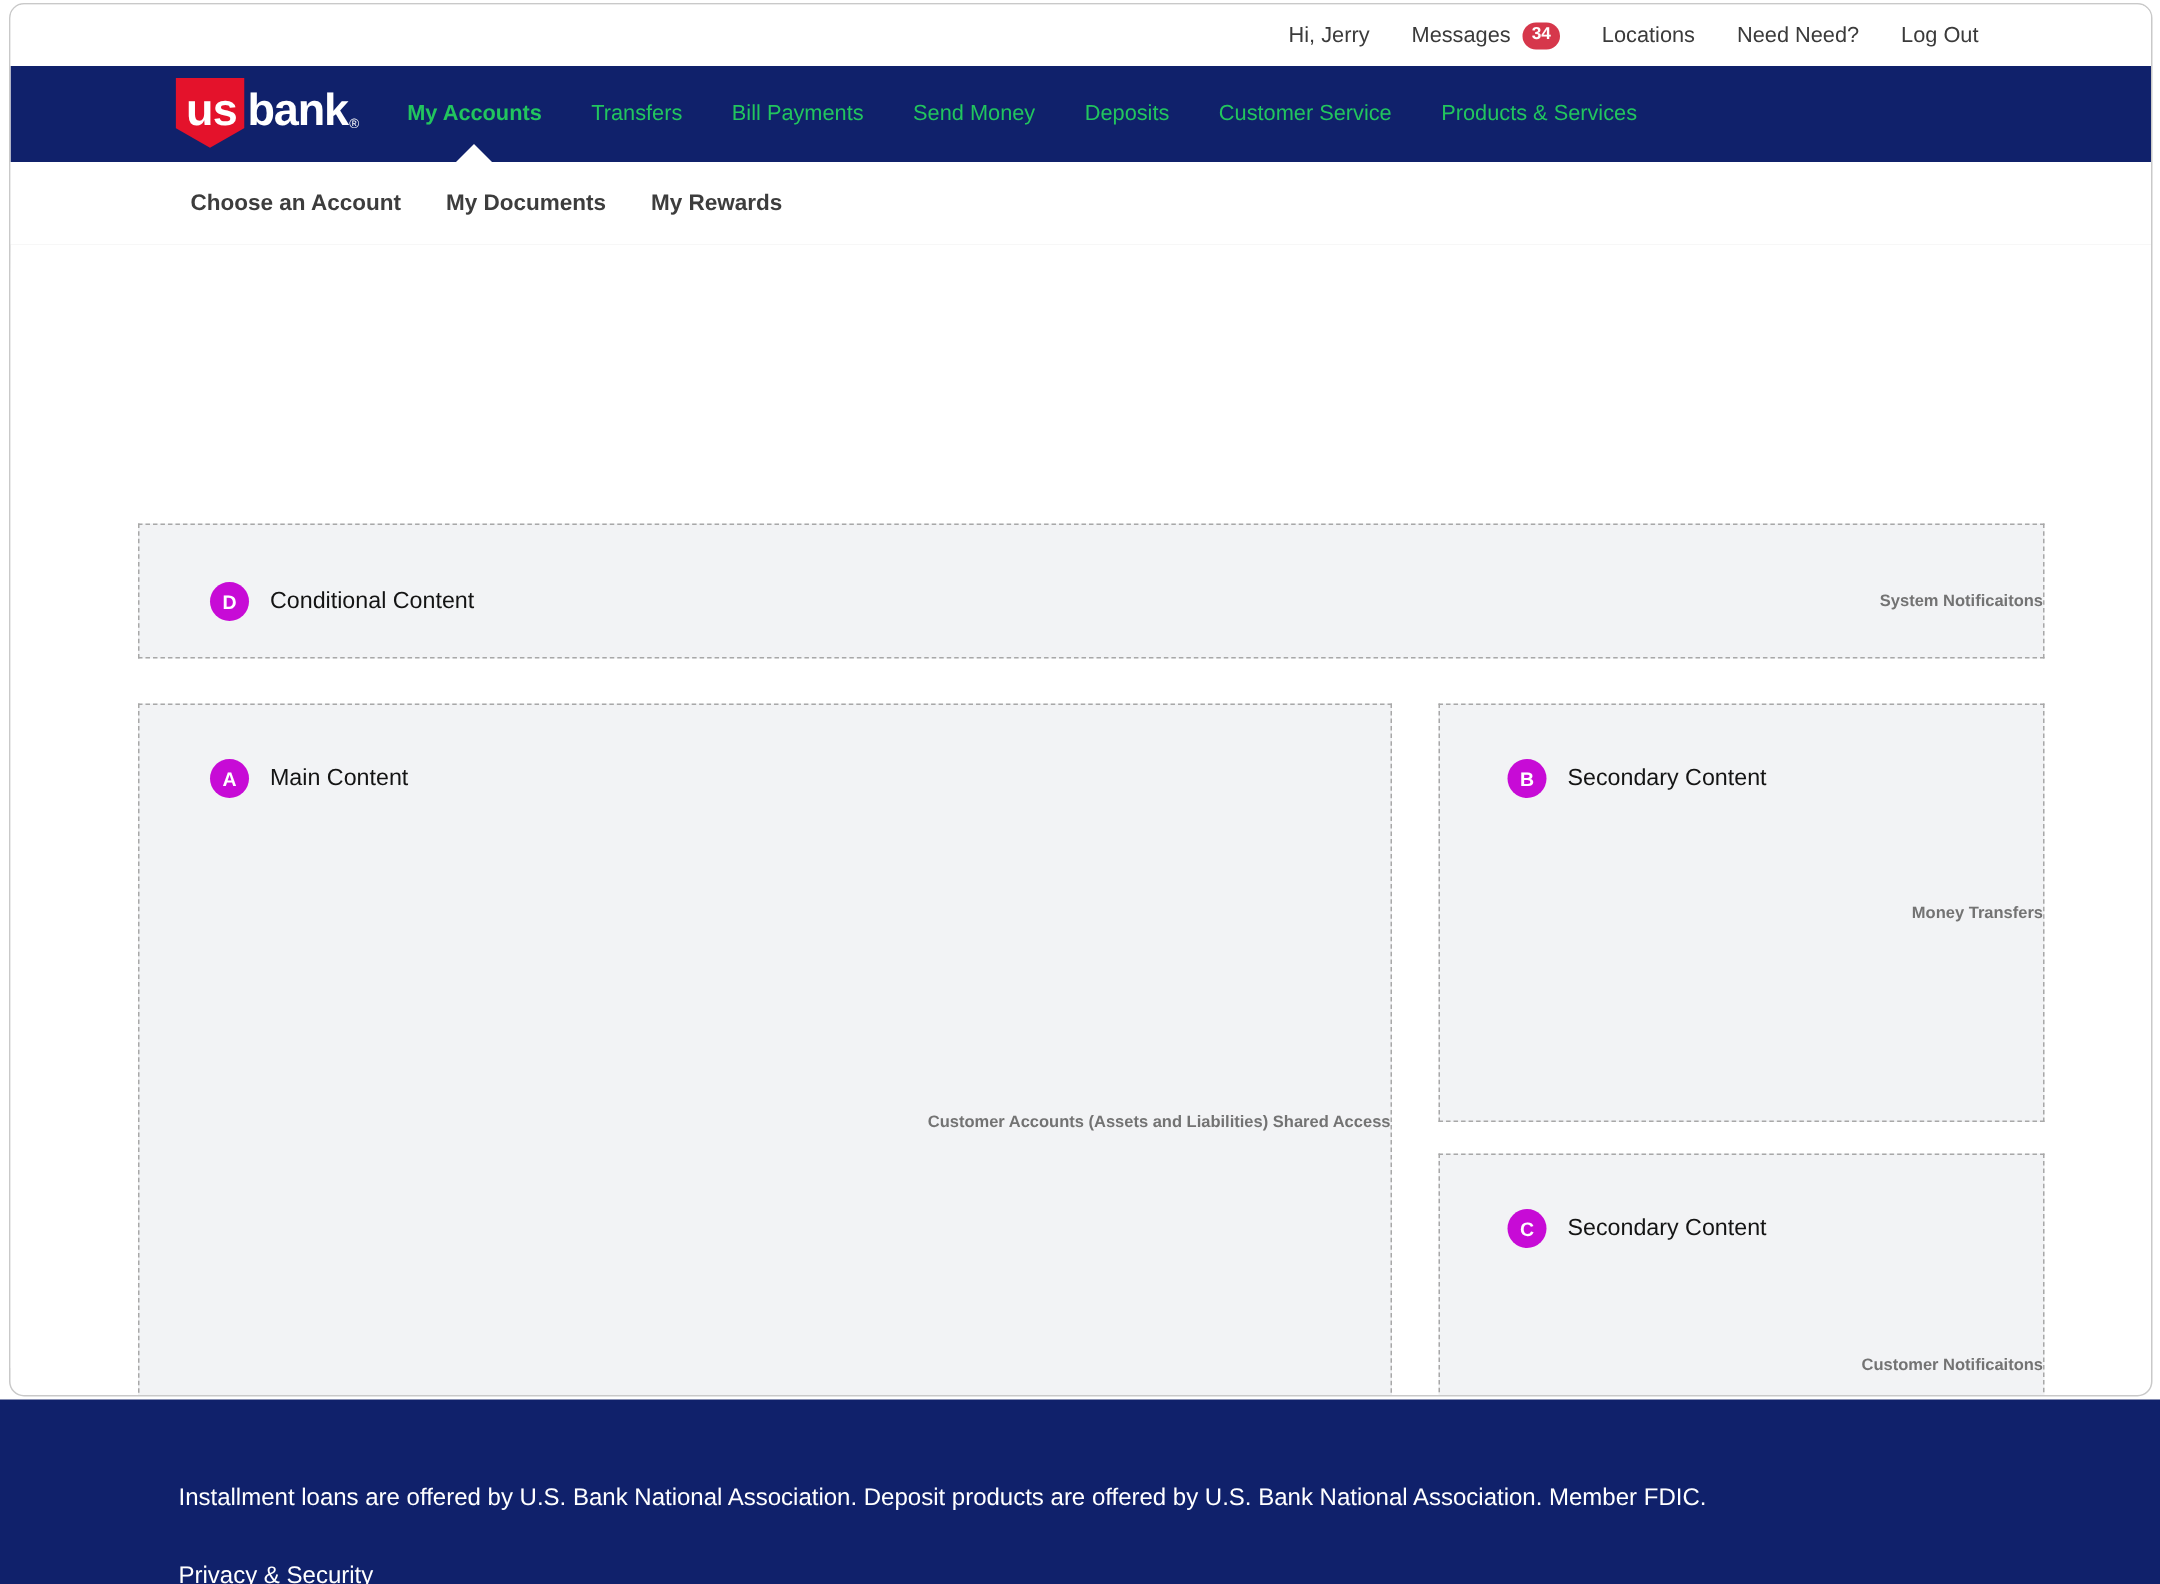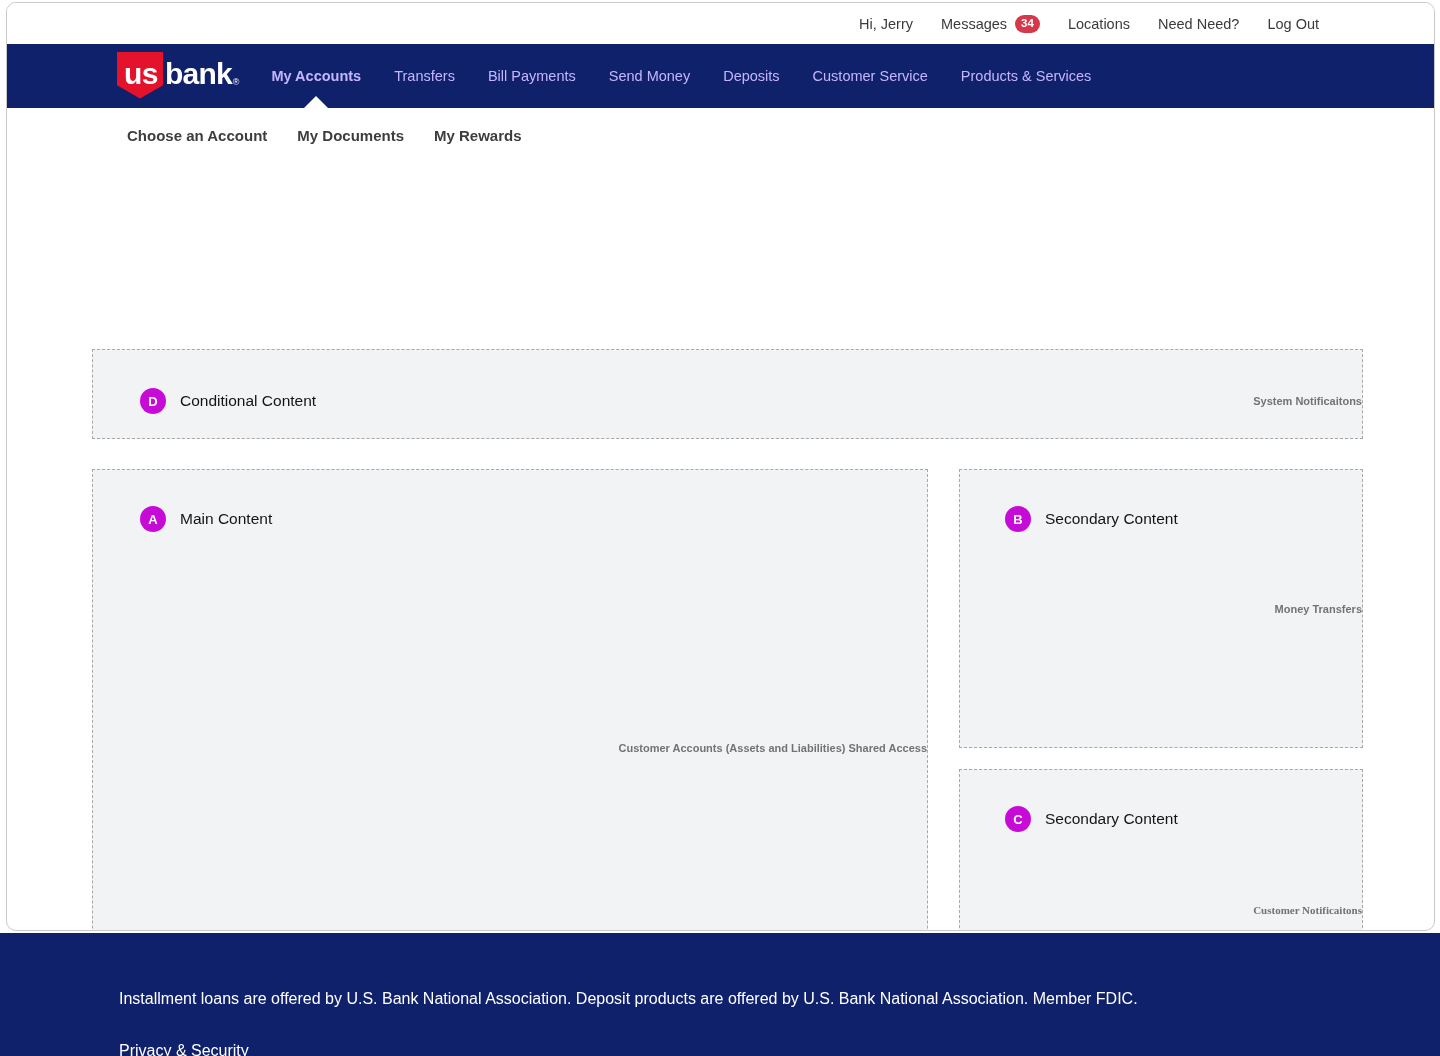--- a/index.html
+++ b/index.html
@@ -104,21 +104,21 @@
   }
   .logo-tm {
     color: #ffffff;
     font-size: 9px;
     line-height: 1;
     padding-top: 26px;
     padding-left: 1px;
   }
 
   .nav-item {
-    color: #c4b5fd;
+    color: #22c55e;
     font-size: 14.5px;
     margin-right: 33px;
     white-space: nowrap;
     position: relative;
     cursor: pointer;
     text-decoration: none;
     height: 64px;
     display: flex;
     align-items: center;
   }
@@ -217,21 +217,21 @@
 
   #box-a { left: 85px;  top: 306px; width: 836px; height: 585px; }
   #box-a .box-center-label { top: 272px; }
 
   #box-b { left: 952px; top: 306px; width: 404px; height: 279px; }
   #box-b .box-head { left: 45px; }
   #box-b .box-center-label { top: 133px; }
 
   #box-c { left: 952px; top: 606px; width: 404px; height: 285px; }
   #box-c .box-head { left: 45px; }
-  #box-c .box-center-label { top: 134px; font-family: Liberation Serif, serif; }
+  #box-c .box-center-label { top: 134px; }
 
   
   .footer {
     position: absolute;
     left: 0;
     top: 933px;
     width: 1440px;
     height: 123px;
     background: #10216b;
     padding-left: 119px;

